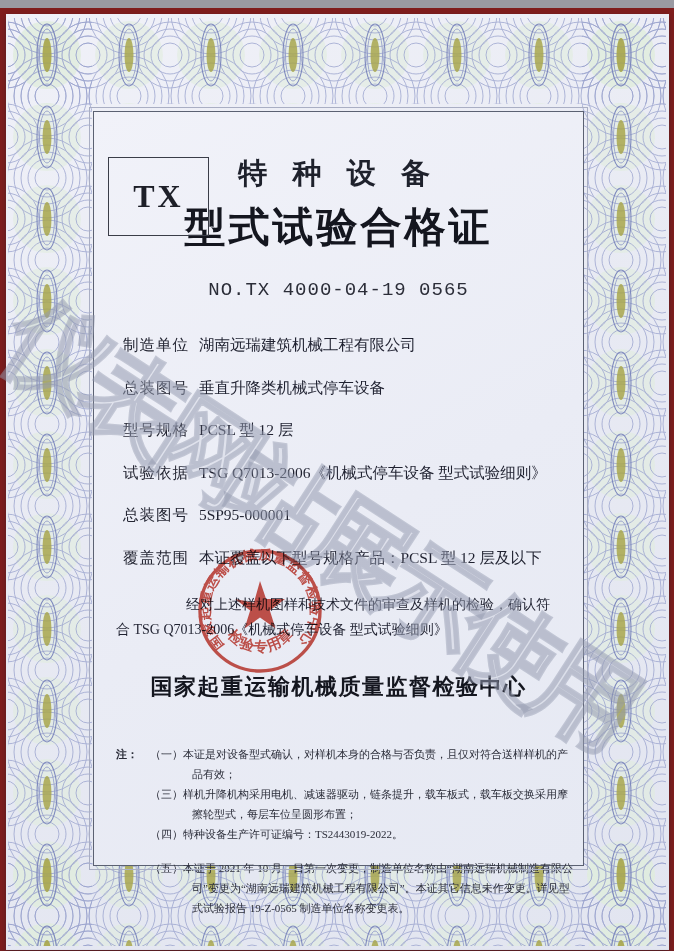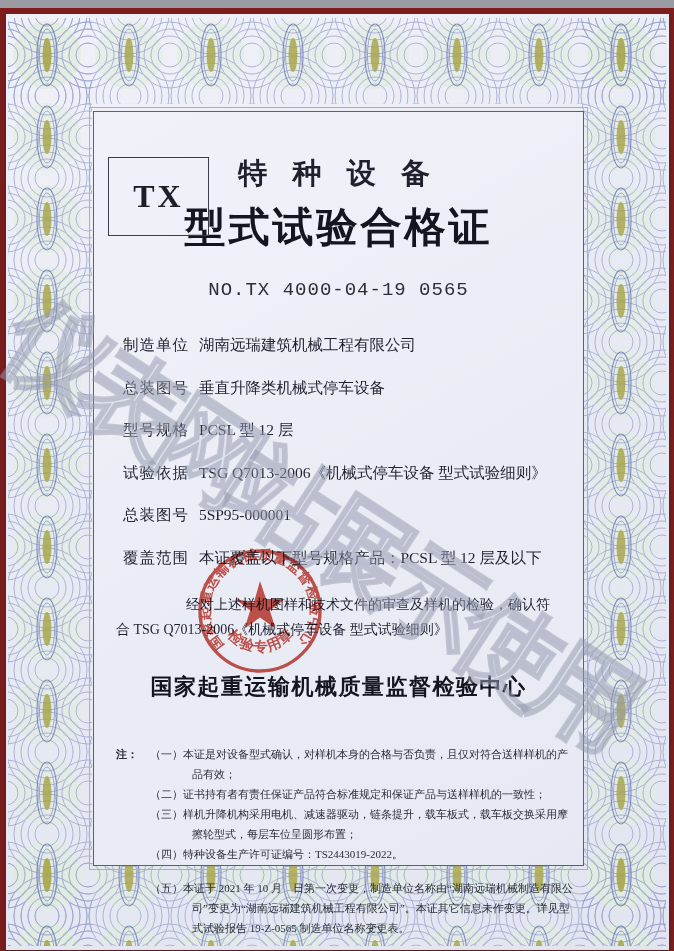--- a/index.html
+++ b/index.html
@@ -154,21 +154,20 @@
 
     <div class="conclusion">经对上述样机图样和技术文件的审查及样机的检验，确认符合 TSG Q7013-2006《机械式停车设备 型式试验细则》</div>
 
 
     <div class="authority">国家起重运输机械质量监督检验中心</div>
 
     <div class="notes">
       <div class="notes-label">注：</div>
       <div class="notes-items">
         <div class="note-item">（一）本证是对设备型式确认，对样机本身的合格与否负责，且仅对符合送样样机的产品有效；</div>
-        <div class="note-item">（二）证书持有者有责任保证产品符合标准规定和保证产品与送样样机的一致性；</div>
         <div class="note-item">（三）样机升降机构采用电机、减速器驱动，链条提升，载车板式，载车板交换采用摩擦轮型式，每层车位呈圆形布置；</div>
         <div class="note-item">（四）特种设备生产许可证编号：TS2443019-2022。</div>
         <div class="note-item gap">（五）本证于 2021 年 10 月　日第一次变更，制造单位名称由“湖南远瑞机械制造有限公司”变更为“湖南远瑞建筑机械工程有限公司”。本证其它信息未作变更。详见型式试验报告 19-Z-0565 制造单位名称变更表。</div>
       </div>
     </div>
 
     <svg class="stamp" viewBox="0 0 160 160" aria-hidden="true">
       <circle cx="80" cy="80" r="64" fill="none" stroke-width="3.6" stroke="#c63d33"></circle>
       <path id="stampArcTop" d="M 42 117 A 54 54 0 1 1 118 117" fill="none"></path>
       <path id="stampArcBottom" d="M 43 103 A 44 44 0 0 0 117 103" fill="none"></path>

